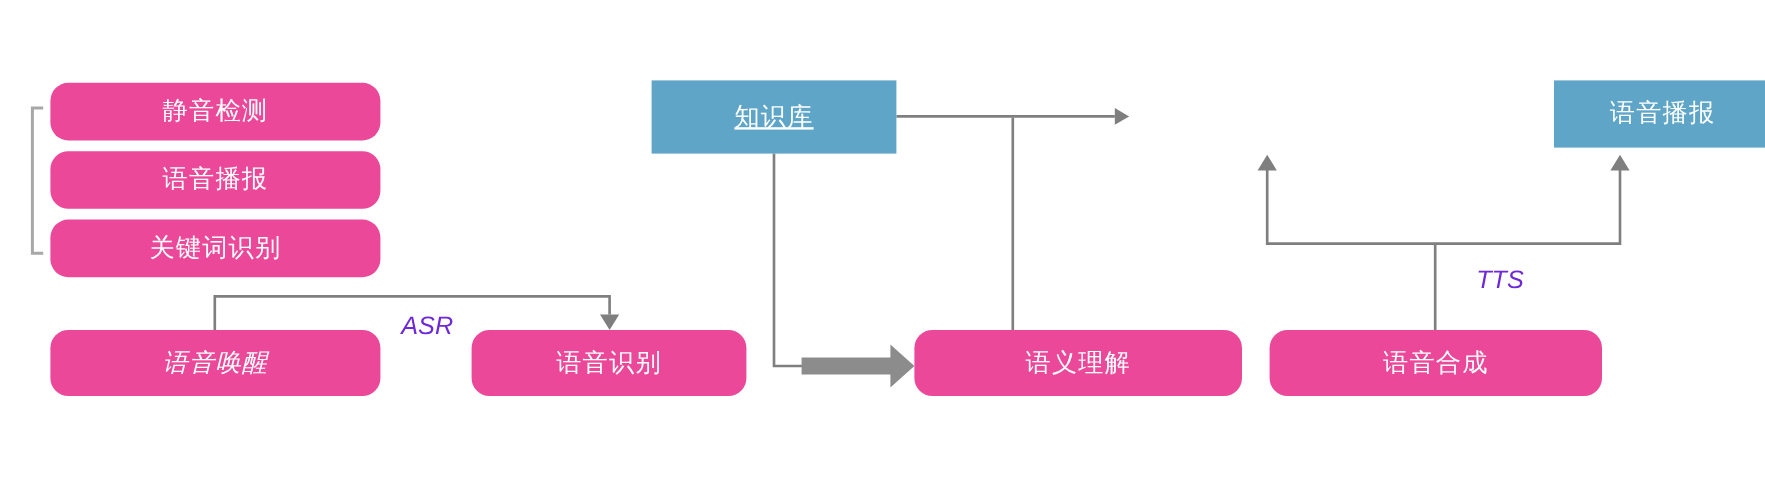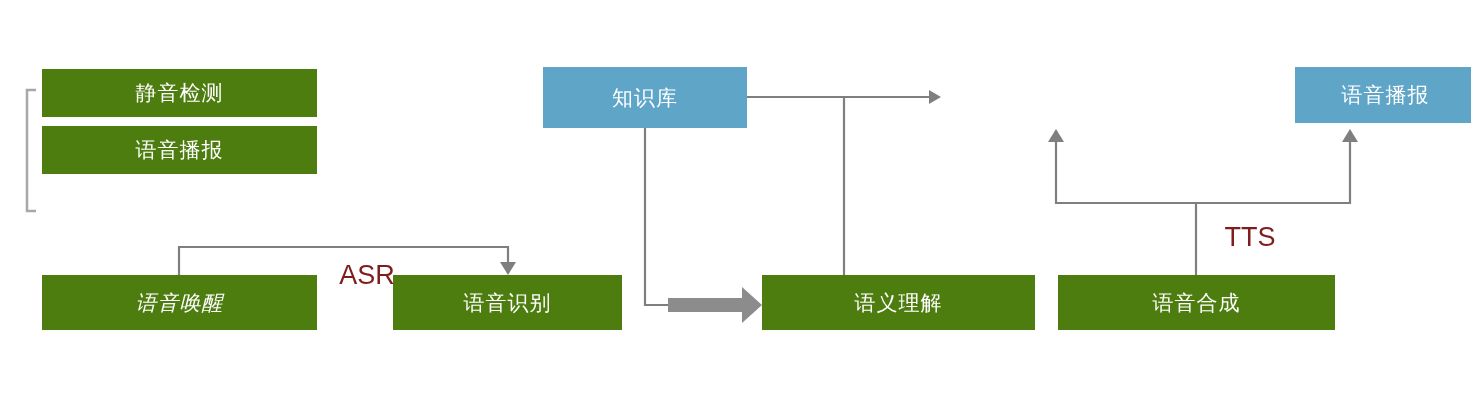--- a/index.html
+++ b/index.html
@@ -14,30 +14,31 @@
   .box{
     position:absolute;
     z-index:2;
     display:flex;align-items:center;justify-content:center;
     color:#ffffff;
     font-size:21px;
     letter-spacing:1px;
     text-align:center;
     line-height:1.3;
   }
-  .box.dark{background:#4d7c0f;}
+  .box.dark{background:#ec4899;border-radius:15px;}
   .box.light{background:#5fa5c7;}
   .box .lbl{white-space:pre-line;}
   .edge-label{
     position:absolute;
     z-index:2;
-    color:#7f1d1d;
-    font-size:27px;
+    color:#6d28d9;
+    font-size:21px;
     font-weight:400;
     text-align:center;
+    font-style:italic;
   }
 </style>
 </head>
 <body>
 
 <div id="canvas">
 
   <svg id="connectors" width="1471" height="400" viewBox="0 0 1471 400">
 
     <path d="M36,90 H27 V211 H36" fill="none" stroke="#a8a8a8" stroke-width="2.5"></path>
@@ -57,38 +58,41 @@
     <polygon points="1048,142 1064,142 1056,129" fill="#7f7f7f"></polygon>
     <polygon points="1342,142 1358,142 1350,129" fill="#7f7f7f"></polygon>
   </svg>
 
   <div class="box dark" style="left:42px;top:69px;width:275px;height:48px;">
     <span class="lbl">静音检测</span>
   </div>
   <div class="box dark" style="left:42px;top:126px;width:275px;height:48px;">
     <span class="lbl">语音播报</span>
   </div>
+  <div class="box dark" style="left:42px;top:183px;width:275px;height:48px;">
+    <span class="lbl">关键词识别</span>
+  </div>
 
   <div class="box dark" style="left:42px;top:275px;width:275px;height:55px;font-style:italic;">
     <span class="lbl">语音唤醒</span>
   </div>
   <div class="box dark" style="left:393px;top:275px;width:229px;height:55px;">
     <span class="lbl">语音识别</span>
   </div>
 
-  <div class="box light" style="left:543px;top:67px;width:204px;height:61px;">
+  <div class="box light" style="left:543px;top:67px;width:204px;height:61px;text-decoration:underline;">
     <span class="lbl">知识库</span>
   </div>
   <div class="box light" style="left:1259px;top:67px;width:181px;height:56px;margin-left:36px;">
     <span class="lbl">语音播报</span>
   </div>
 
   <div class="box dark" style="left:762px;top:275px;width:273px;height:55px;">
     <span class="lbl">语义理解</span>
   </div>
   <div class="box dark" style="left:1058px;top:275px;width:277px;height:55px;">
     <span class="lbl">语音合成</span>
   </div>
 
-  <div class="edge-label" style="left:324px;top:260px;width:64px;margin-left:11px;">ASR</div>
+  <div class="edge-label" style="left:324px;top:260px;width:64px;">ASR</div>
   <div class="edge-label" style="left:1214px;top:222px;width:72px;">TTS</div>
 
 </div>
 
 </body></html>

